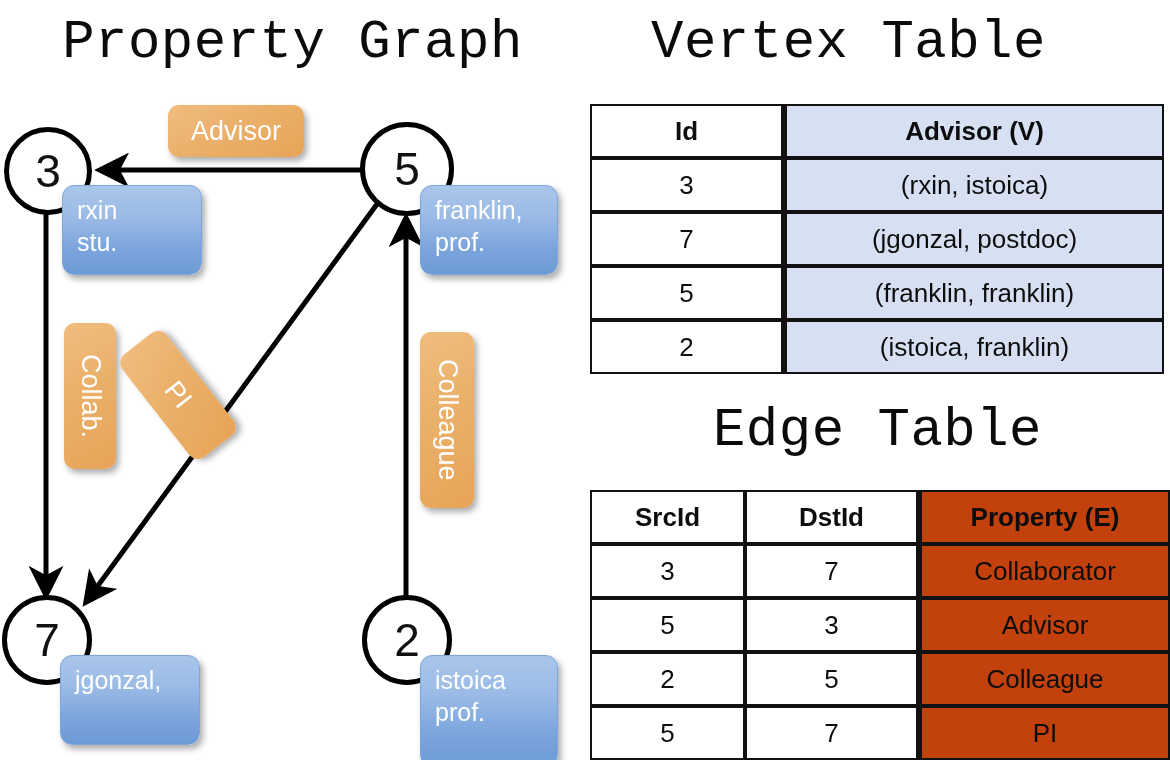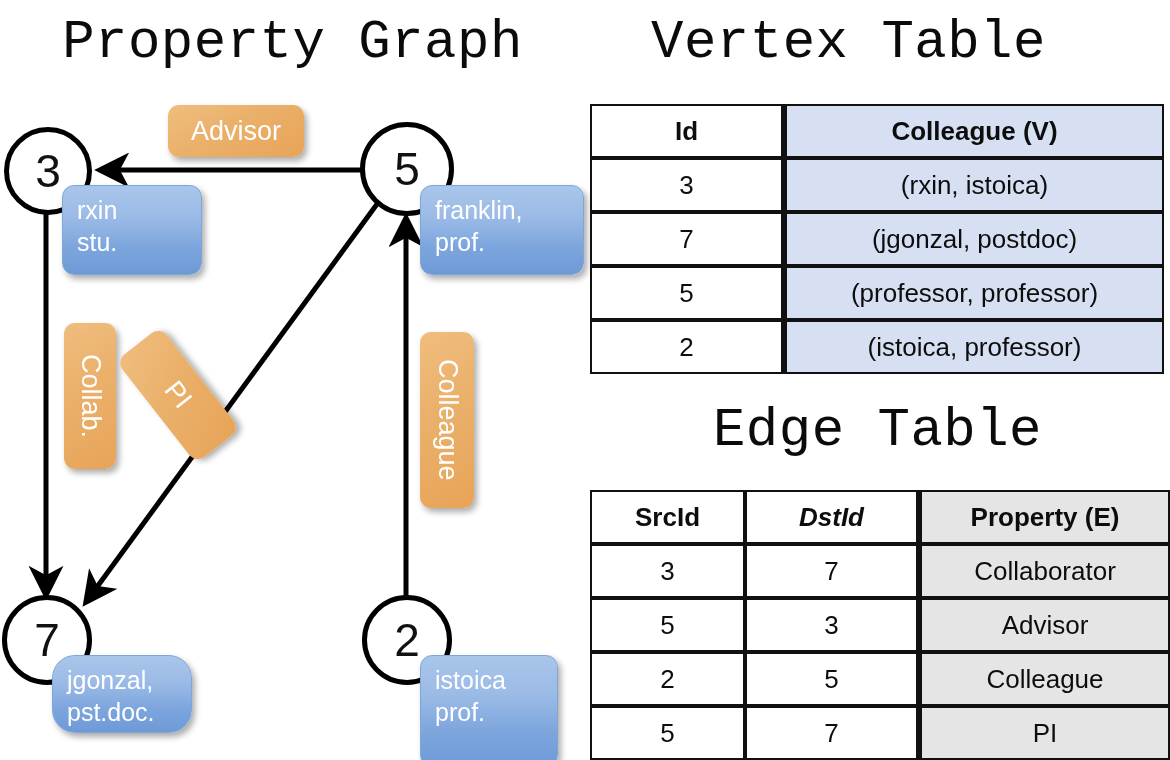--- a/index.html
+++ b/index.html
@@ -103,21 +103,21 @@
     vertical-align: middle;
     font-size: 26px;
     font-weight: 300;
     color: #0d0d0d;
     padding: 0 4px;
     background: #ffffff;
     box-sizing: border-box;
   }
   .tbl td.hdr { font-weight: 700; }
   .tbl td.blue { background: #d6e0f2; }
-  .tbl td.peach { background: #e5e5e5; margin-top: 12px; }
+  .tbl td.peach { background: #c2410c; margin-top: 12px; }
   .tbl td.sep-left { border-left: 4px solid #111; }
 
   #vertex-table { left: 590px; top: 104px; width: 574px; }
   #edge-table   { left: 590px; top: 490px; width: 580px; }
 </style>
 </head>
 <body>
 
 <div class="title" id="title-property-graph">Property Graph</div>
 <div class="title" id="title-vertex-table">Vertex Table</div>
@@ -151,27 +151,26 @@
     <span class="vertex-num">7</span>
   </div>
   <div class="vertex-node" style="left:362px; top:505px; width:90px;  height:90px;">
     <span class="vertex-num">2</span>
   </div>
 
   <div class="prop-bubble" style="left:62px; top:95px; width:140px; height:90px;">
     <div>rxin</div>
     <div>stu.</div>
   </div>
-  <div class="prop-bubble" style="left:420px; top:95px; width:164px; height:90px;">
+  <div class="prop-bubble" style="left:420px; top:95px; width:138px; height:90px;">
     <div>franklin,</div>
     <div>prof.</div>
   </div>
-  <div class="prop-bubble" style="left:52px; top:565px; width:140px; height:78px;border-radius:23px;">
+  <div class="prop-bubble" style="left:60px; top:565px; width:140px; height:90px;">
     <div>jgonzal,</div>
-    <div>pst.doc.</div>
   </div>
   <div class="prop-bubble" style="left:420px; top:565px; width:138px; height:112px;">
     <div>istoica</div>
     <div>prof.</div>
   </div>
 
   <div class="orange" style="left:168px; top:15px; width:136px; height:52px;">
     <span>Advisor</span>
   </div>
 
@@ -185,46 +184,46 @@
 
   <div class="orange" style="left:420px; top:242px; width:54px; height:176px;">
     <span class="vtext">Colleague</span>
   </div>
 </div>
 
 <table class="tbl" id="vertex-table">
   <tbody>
       <tr>
     <td class="hdr" style="width:193px;">Id</td>
-    <td class="hdr blue sep-left">Colleague (V)</td>
+    <td class="hdr blue sep-left">Advisor (V)</td>
   </tr>
   <tr>
     <td>3</td>
     <td class="blue sep-left">(rxin, istoica)</td>
   </tr>
   <tr>
     <td>7</td>
     <td class="blue sep-left">(jgonzal, postdoc)</td>
   </tr>
   <tr>
     <td>5</td>
-    <td class="blue sep-left">(professor, professor)</td>
+    <td class="blue sep-left">(franklin, franklin)</td>
   </tr>
   <tr>
     <td>2</td>
-    <td class="blue sep-left">(istoica, professor)</td>
+    <td class="blue sep-left">(istoica, franklin)</td>
   </tr>
 </tbody>
   </table>
 
 <table class="tbl" id="edge-table">
   <tbody>
       <tr>
     <td class="hdr" style="width:155px;margin-top:14px;">SrcId</td>
-    <td class="hdr" style="width:173px;font-style:italic;">DstId</td>
+    <td class="hdr" style="width:173px;">DstId</td>
     <td class="hdr peach sep-left">Property (E)</td>
   </tr>
   <tr>
     <td>3</td>
     <td>7</td>
     <td class="peach sep-left">Collaborator</td>
   </tr>
   <tr>
     <td>5</td>
     <td>3</td>

